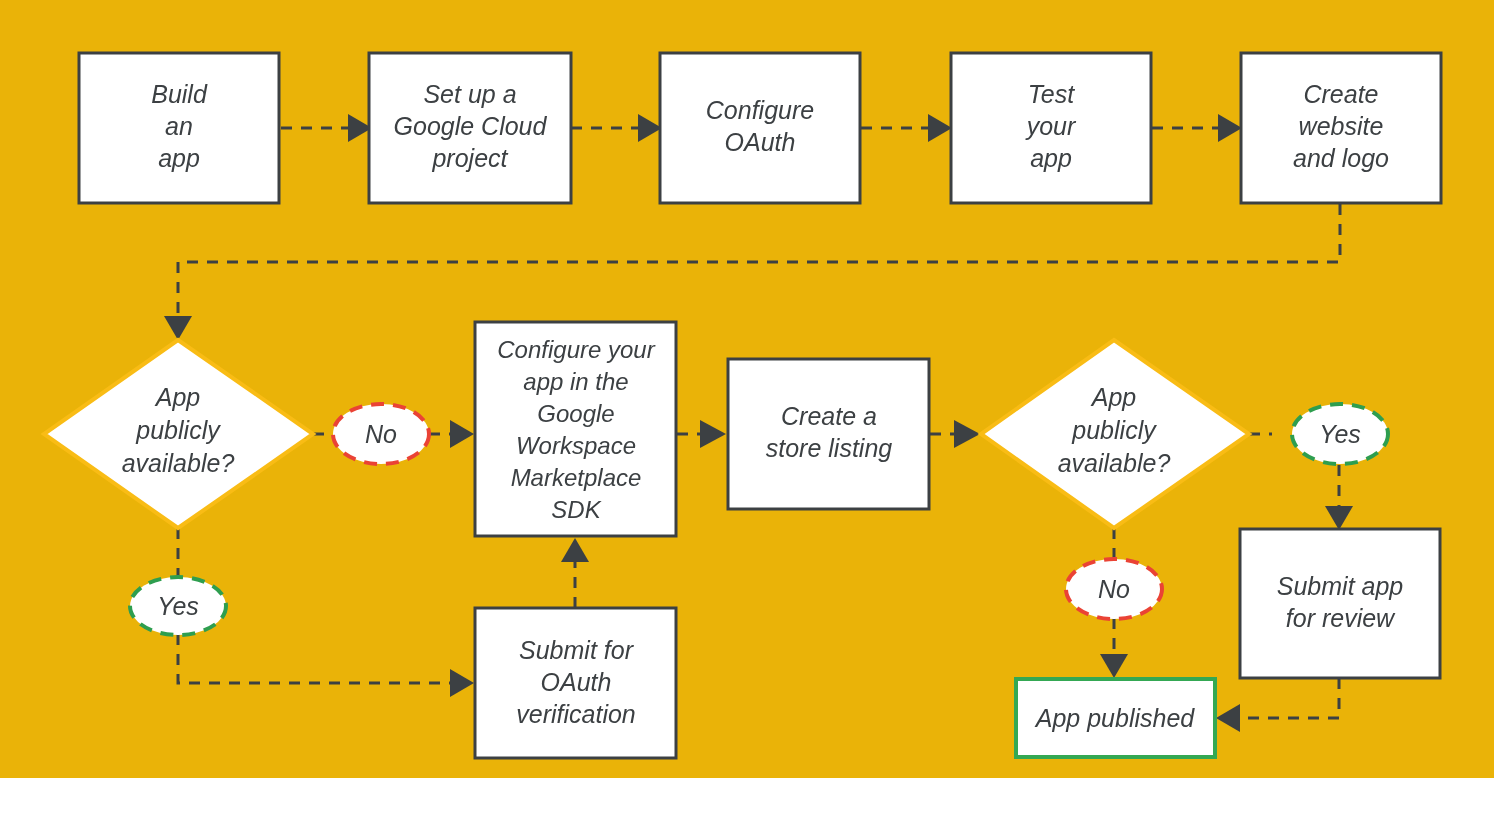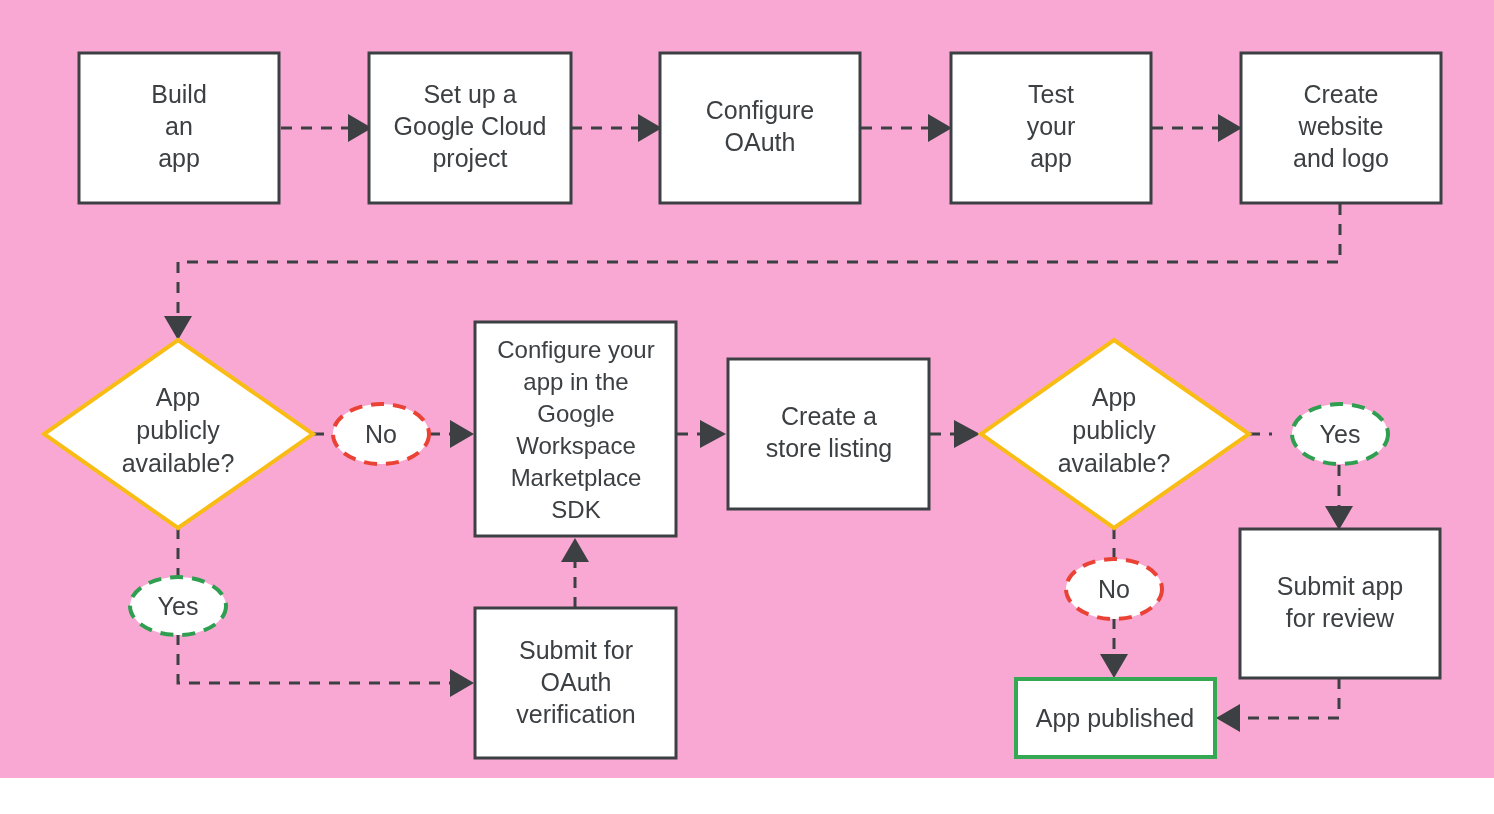--- a/index.html
+++ b/index.html
@@ -11,21 +11,22 @@
   body {
     width: 1494px;
     height: 814px;
     font-family: "Liberation Sans", sans-serif;
     overflow: hidden;
   }
   #flow-root {
     position: relative;
     width: 1494px;
     height: 778px;
-    background: #f9a8d4;
+    background: #eab308;
+    font-style: italic;
   }
   svg.flow-canvas {
     position: absolute;
     inset: 0;
     width: 1494px;
     height: 814px;
     display: block;
   }
   .node-box {
     fill: #ffffff;

